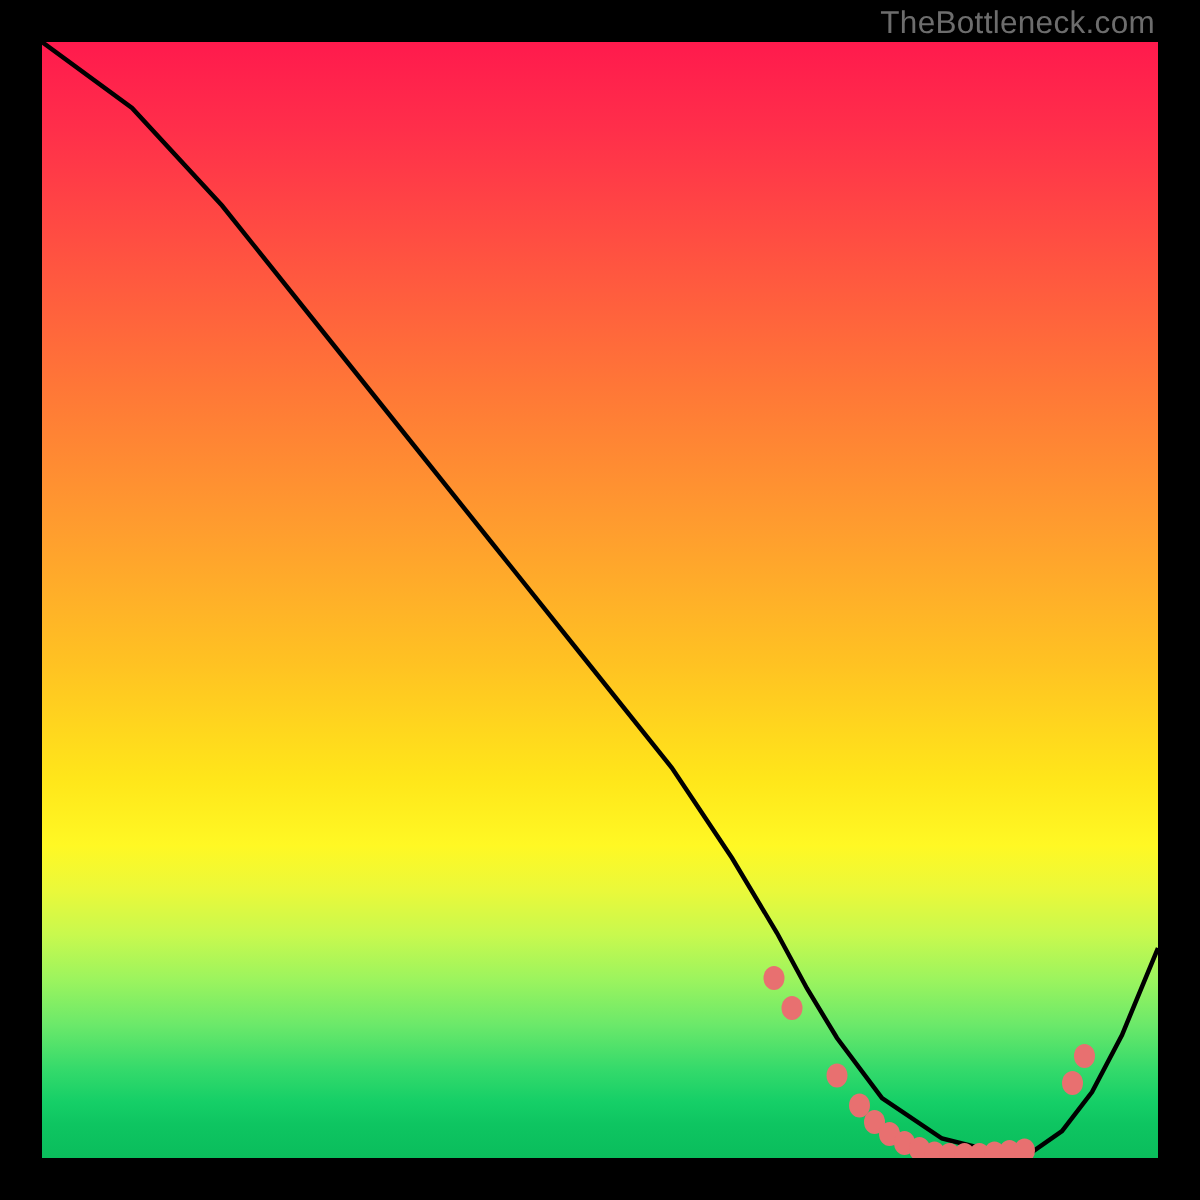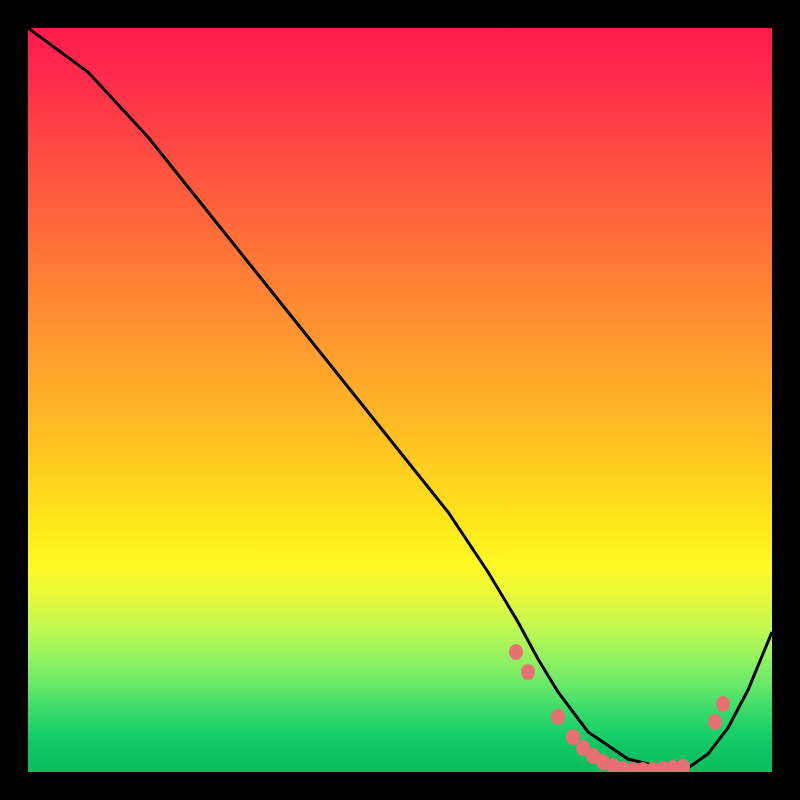--- a/index.html
+++ b/index.html
@@ -60,20 +60,21 @@
     color: #6d6d6d;
     font-family: Arial, Helvetica, sans-serif;
     font-size: 21px;
     letter-spacing: 0.2px;
   }
 </style>
 </head>
 <body>
 
 <div class="frame">
+  <div class="watermark">TheBottleneck.com</div>
   <div class="plot-area">
     <div class="gradient-bg"></div>
     <svg class="svg-layer" viewBox="0 0 744 744" preserveAspectRatio="none">
       <path class="curve" d="M0 0 L60 44 L120 109 L180 184 L240 259 L300 334 L360 409 L420 484 L460 544 L490 594 L510 631 L530 664 L560 704 L600 731 L640 741 L660 740 L680 726 L700 700 L720 662 L744 604"></path>
       <g>
           <ellipse cx="488" cy="624" rx="7" ry="8.049999999999999" class="dot"></ellipse>
           <ellipse cx="500" cy="644" rx="7" ry="8.049999999999999" class="dot"></ellipse>
           <ellipse cx="530" cy="689" rx="7" ry="8.049999999999999" class="dot"></ellipse>
           <ellipse cx="545" cy="709" rx="7" ry="8.049999999999999" class="dot"></ellipse>
           <ellipse cx="555" cy="720" rx="7" ry="8.049999999999999" class="dot"></ellipse>

